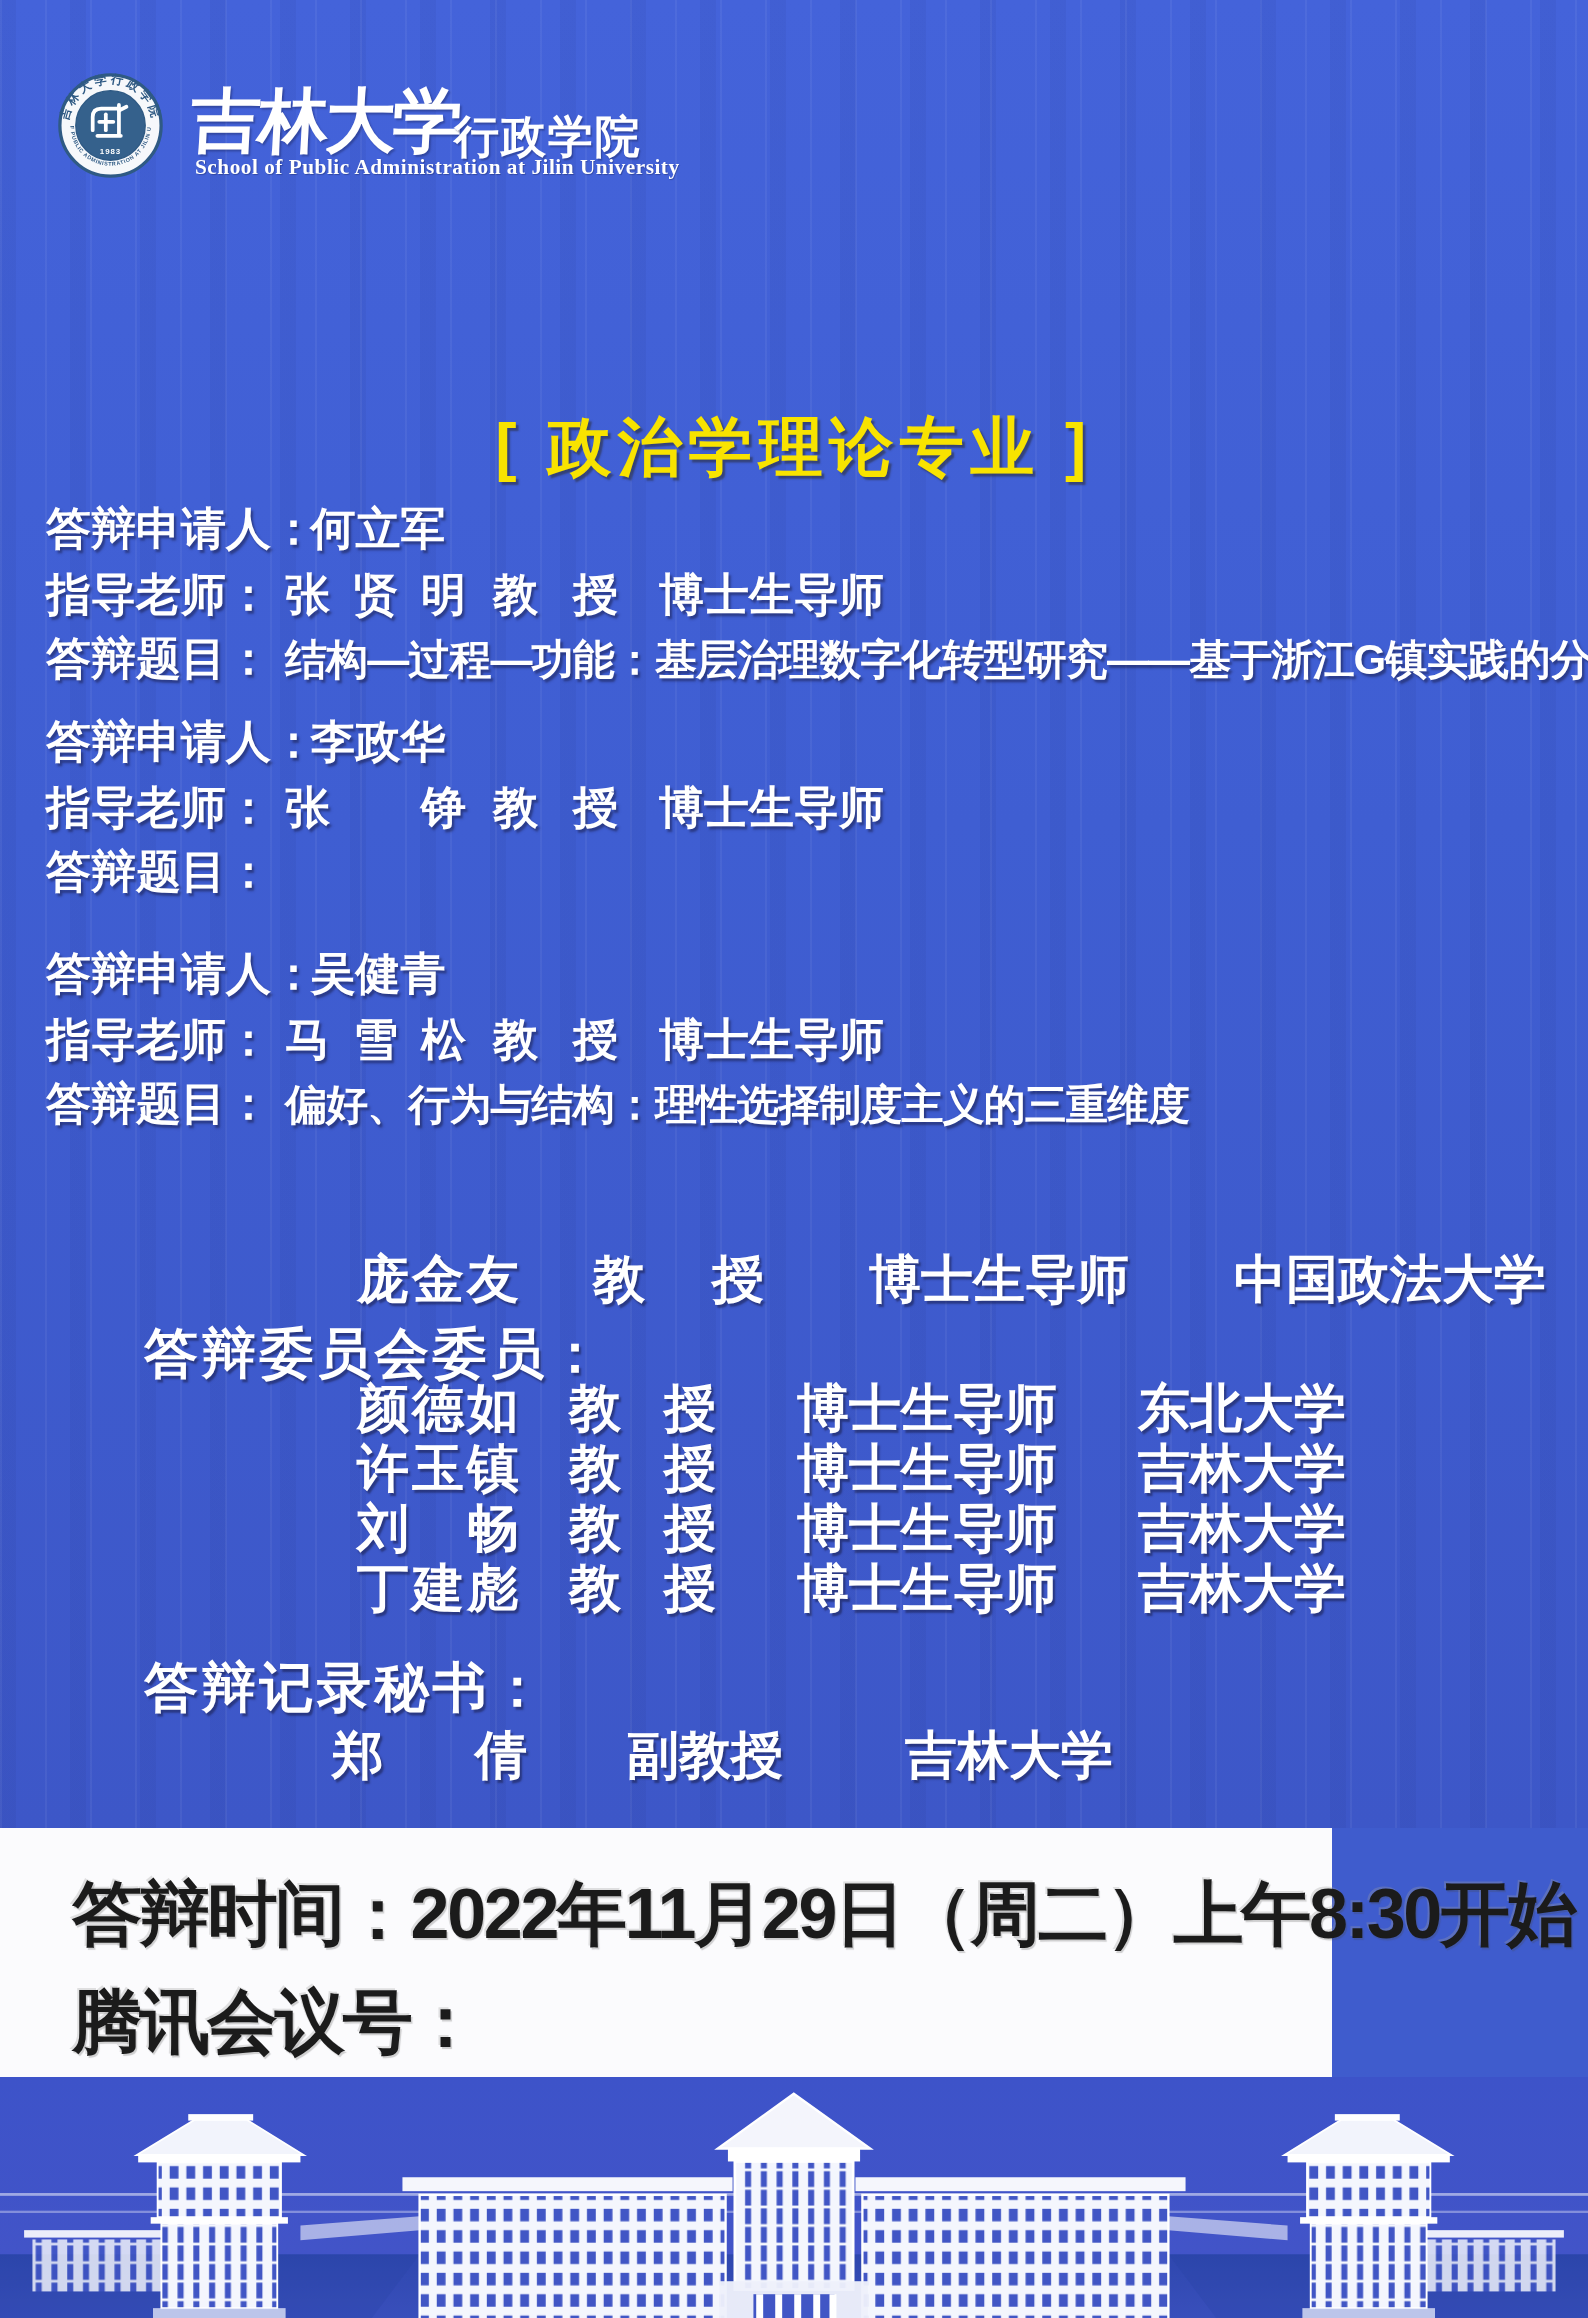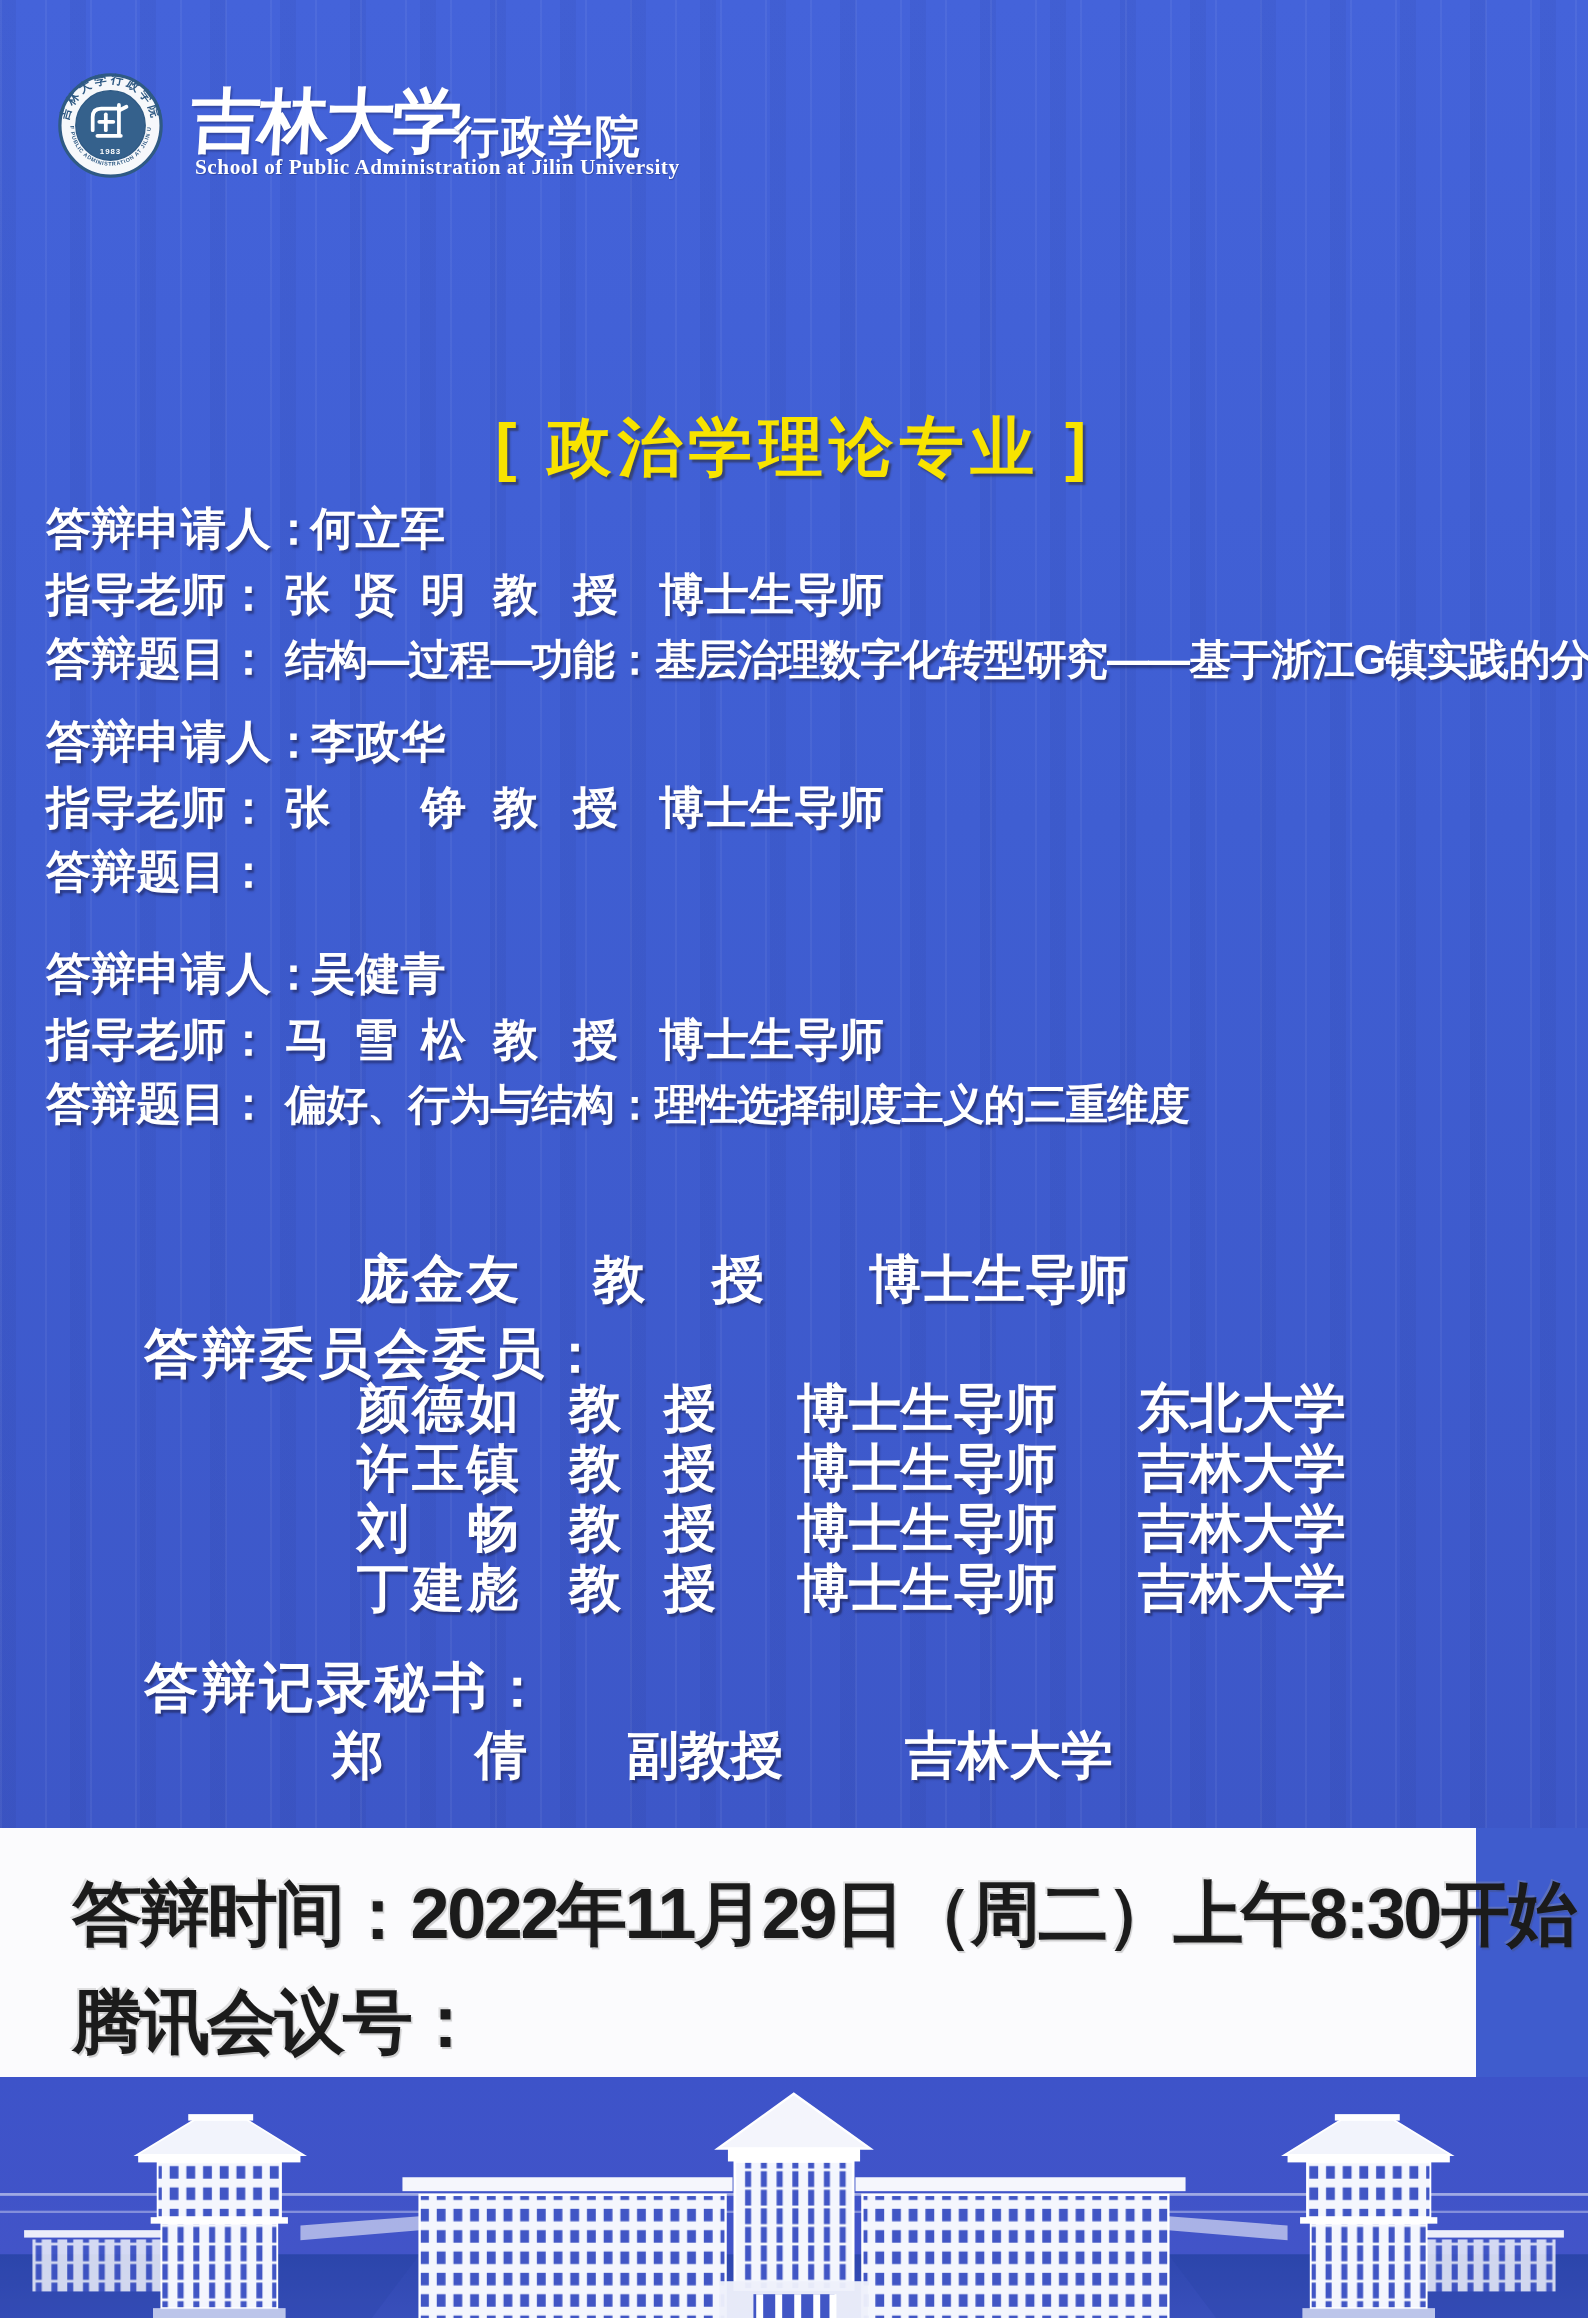--- a/index.html
+++ b/index.html
@@ -95,21 +95,21 @@
   .h-chair{top:1178px;} .r-chair{top:1245px;gap:24px;}
   .h-members{top:1318px;}
   .r-m0{top:1374px;} .r-m1{top:1434px;} .r-m2{top:1494px;} .r-m3{top:1554px;}
   .h-secretary{top:1652px;}
   .r-sec{top:1721px;left:332px;gap:42px;}
   .s-name{display:inline-block;width:195px;text-align:justify;text-align-last:justify;}
   .s-title{margin-left:58px;}
   .s-affil{margin-left:80px;}
   
   .band{
-    position:absolute;left:0;top:1828px;width:1476px;height:249px;
+    position:absolute;left:0;top:1828px;width:1332px;height:249px;
     background:#fbfbfd;
   }
   .band .frow{
     position:absolute;left:72px;display:flex;align-items:baseline;
     font-size:70px;font-weight:bold;color:#1b1b1b;letter-spacing:-2.3px;
     text-shadow:-1.9px -1.9px 0 rgba(160,160,160,.3), 1.4px 1.9px 0.9px rgba(70,70,70,.25);
     white-space:nowrap;
   }
   .f1{top:1868px;margin-top:-1828px;transform:translateY(1828px);} 
   .frow.f1{top:40px;transform:none;margin:0;}
@@ -200,20 +200,21 @@
     <span class="lab4">答辩题目：</span>
     <span class="topic">偏好、行为与结构：理性选择制度主义的三重维度</span>
   </div>
 
 
   <div class="crow r-chair">
     <span class="c-name">庞金友</span>
     <span class="c-t1">教</span>
     <span class="c-t2">授</span>
     <span class="c-role">博士生导师</span>
+    <span class="c-affil">中国政法大学</span>
   </div>
 
   <div class="chead h-members">答辩委员会委员：</div>
 
   <div class="crow r-m0">
     <span class="c-name">颜德如</span>
     <span class="c-t1">教</span>
     <span class="c-t2">授</span>
     <span class="c-role">博士生导师</span>
     <span class="c-affil">东北大学</span>

